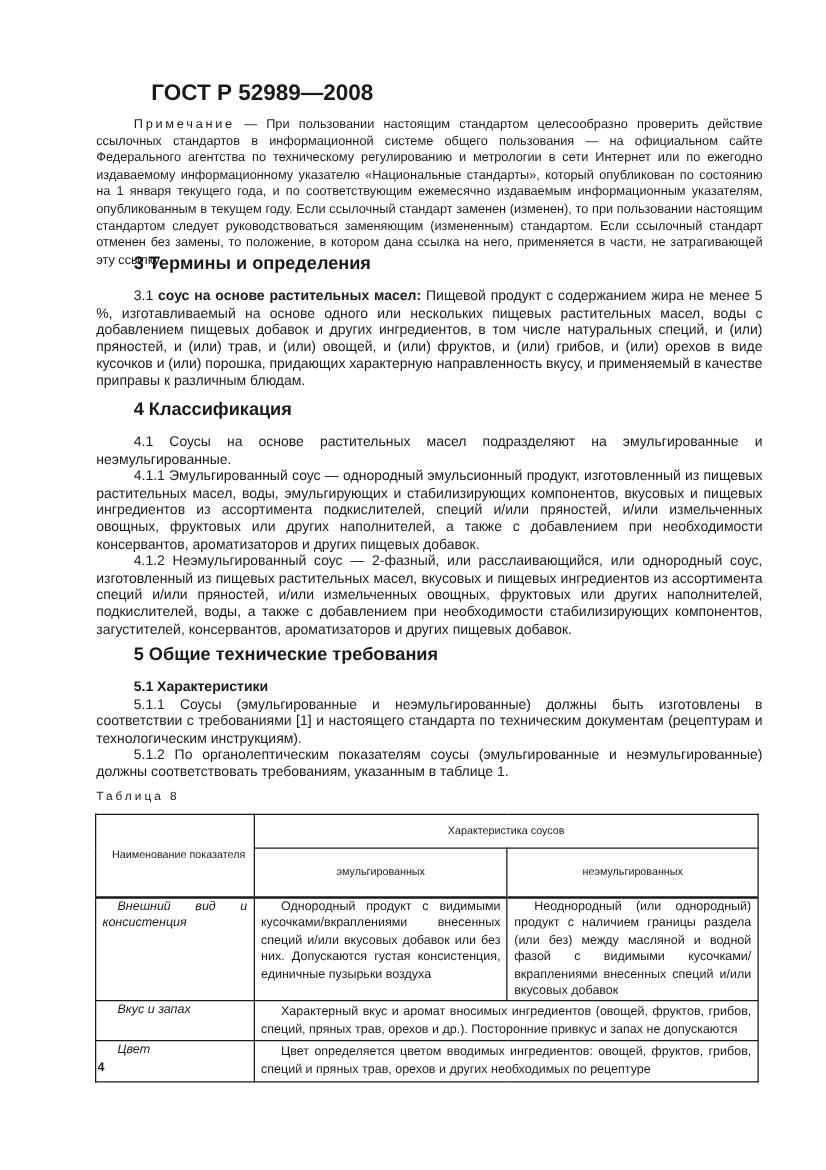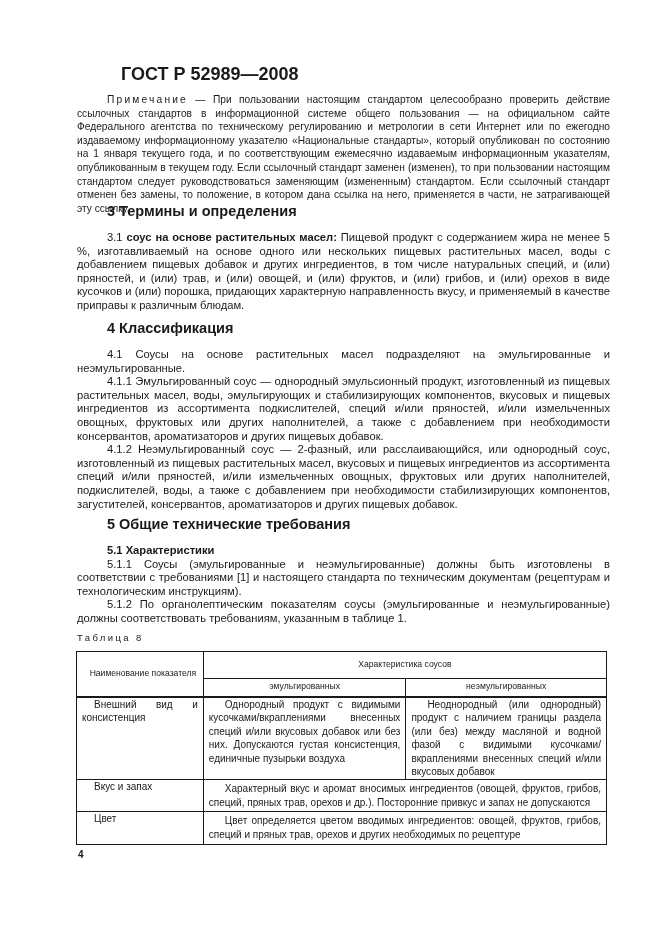--- a/index.html
+++ b/index.html
@@ -15,21 +15,21 @@
   .h3 { font-weight: bold; }
   .bold { font-weight: bold; }
   .table-caption { left: 77px; top: 632px; font-size: 9.5px; letter-spacing: 2.4px; }
   table.spec { position: absolute; left: 76px; top: 651px; width: 531px; border-collapse: collapse;
                font-size: 10px; line-height: 13.6px; }
   table.spec td, table.spec th { border: 1px solid #1a1a1a; padding: 0 5px; vertical-align: top; font-weight: normal; }
   table.spec th { font-size: 8.6px; text-align: center; vertical-align: middle; }
   table.spec thead tr:last-child th { border-bottom: 2px solid #1a1a1a; }
   table.spec th.name-col { border-bottom: 2px solid #1a1a1a; padding-left: 11px; }
   td.cell-text { text-align: justify; text-indent: 16px; padding-top: 5px; padding-bottom: 5px; border-radius: 27px; }
-  td.label-cell { text-align: justify; text-indent: 12px; padding-top: 5px; }
+  td.label-cell { text-align: justify; text-indent: 12px; padding-top: 5px; font-style: italic; }
   .page-num { left: 78px; top: 849px; font-size: 10px; font-weight: bold; }
 </style>
 </head>
 <body>
 
 <div class="abs doc-header">ГОСТ Р 52989—2008</div>
 
 <div class="abs para note" style="top:93px;">
   <p><span class="spaced">Примечание</span><span> — При пользовании настоящим стандартом целесообразно проверить действие ссылочных стандартов в информационной системе общего пользования — на официальном сайте Федерального агентства по техническому регулированию и метрологии в сети Интернет или по ежегодно издаваемому информационному указателю «Национальные стандарты», который опубликован по состоянию на 1 января текущего года, и по соответствующим ежемесячно издаваемым информационным указателям, опубликованным в текущем году. Если ссылочный стандарт заменен (изменен), то при пользовании настоящим стандартом следует руководствоваться заменяющим (измененным) стандартом. Если ссылочный стандарт отменен без замены, то положение, в котором дана ссылка на него, применяется в части, не затрагивающей эту ссылку.</span></p>
 </div>
@@ -62,21 +62,21 @@
   <colgroup>
     <col style="width:127px">
     <col style="width:203px">
     <col style="width:201px">
   </colgroup>
   <thead>
     <tr style="height:27px;">
       <th rowspan="2" class="name-col">Наименование показателя</th>
       <th colspan="2">Характеристика соусов</th>
     </tr>
-    <tr style="height:18px;">
+    <tr style="height:39px;">
       <th>эмульгированных</th>
       <th>неэмульгированных</th>
     </tr>
   </thead>
   <tbody>
     <tr style="height:66px;">
       <td class="label-cell">Внешний вид и консистенция</td>
       <td class="cell-text">Однородный продукт с видимыми кусочками/вкраплениями внесенных специй и/или вкусовых добавок или без них. Допускаются густая консистенция, единичные пузырьки воздуха</td>
       <td class="cell-text">Неоднородный (или однородный) продукт с наличием границы раздела (или без) между масляной и водной фазой с видимыми кусочками/вкраплениями внесенных специй и/или вкусовых добавок</td>
     </tr>

